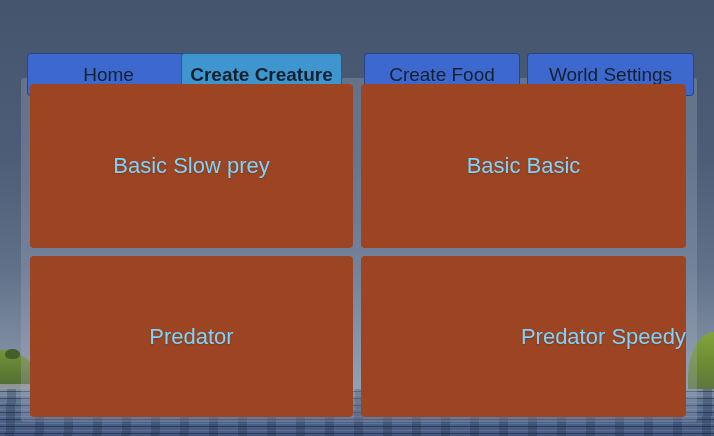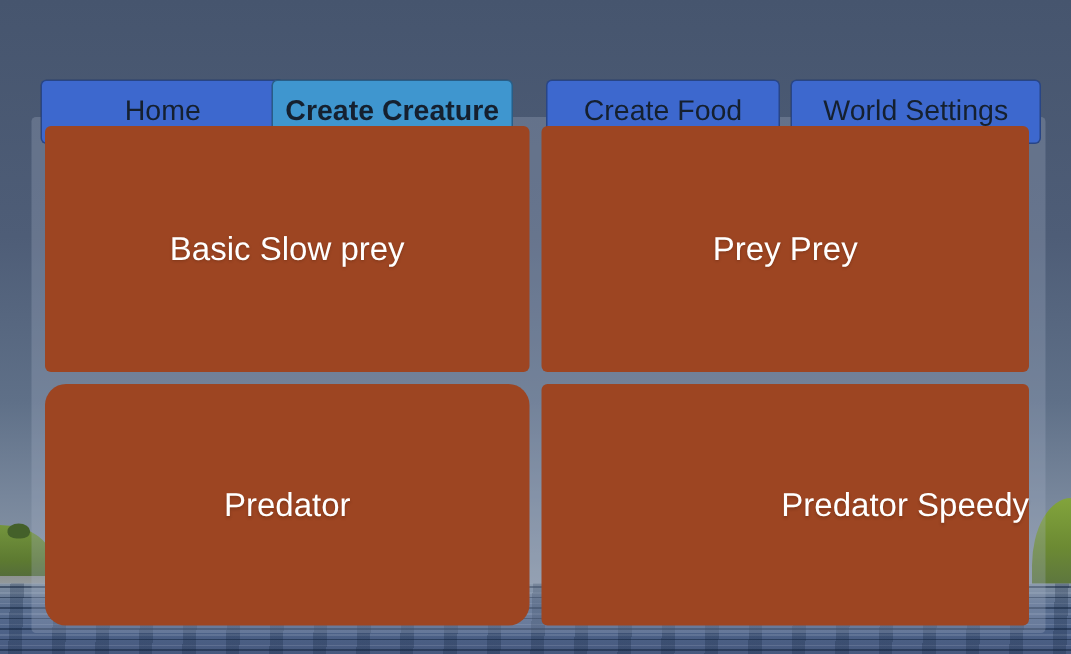--- a/index.html
+++ b/index.html
@@ -64,27 +64,27 @@
   #nav-home{left:27px;width:163px;}
   #nav-create-creature{left:181px;width:161px;font-weight:bold;}
   #nav-create-food{left:364px;width:156px;}
   #nav-world-settings{left:527px;width:167px;}
   
   .cbtn{
     position:absolute;box-sizing:border-box;
     background:var(--creature-button,#9d4522);
     border-radius:4px;
     display:flex;align-items:center;justify-content:center;
-    color:#ffffff;font-size:22px;text-align:center;
+    color:#7dd3fc;font-size:22px;text-align:center;
     text-shadow:0 1px 2px rgba(40,15,5,0.25);
     cursor:pointer;
   }
   #cbtn-0{left:30px;top:84px;width:323px;height:164px;}
   #cbtn-1{left:361px;top:84px;width:325px;height:164px;}
-  #cbtn-2{left:30px;top:256px;width:323px;height:161px;border-radius:14px;}
+  #cbtn-2{left:30px;top:256px;width:323px;height:161px;}
   #cbtn-3{left:361px;top:256px;width:325px;height:161px;justify-content:flex-end;}
 </style>
 </head>
 <body>
 
 <div class="sky"></div>
 <div class="shore-left"></div>
 <div class="hill-left"></div>
 <div class="tree-left"></div>
 <div class="hill-right"></div>
@@ -102,20 +102,20 @@
   <span>Create Food</span>
 </div>
 <div class="nav-btn" id="nav-world-settings">
   <span>World Settings</span>
 </div>
 
 <div class="cbtn" id="cbtn-0">
   <span>Basic Slow prey</span>
 </div>
 <div class="cbtn" id="cbtn-1">
-  <span>Prey Prey</span>
+  <span>Basic Basic</span>
 </div>
 <div class="cbtn" id="cbtn-2">
   <span>Predator</span>
 </div>
 <div class="cbtn" id="cbtn-3">
   <span>Predator Speedy</span>
 </div>
 
 </body></html>

